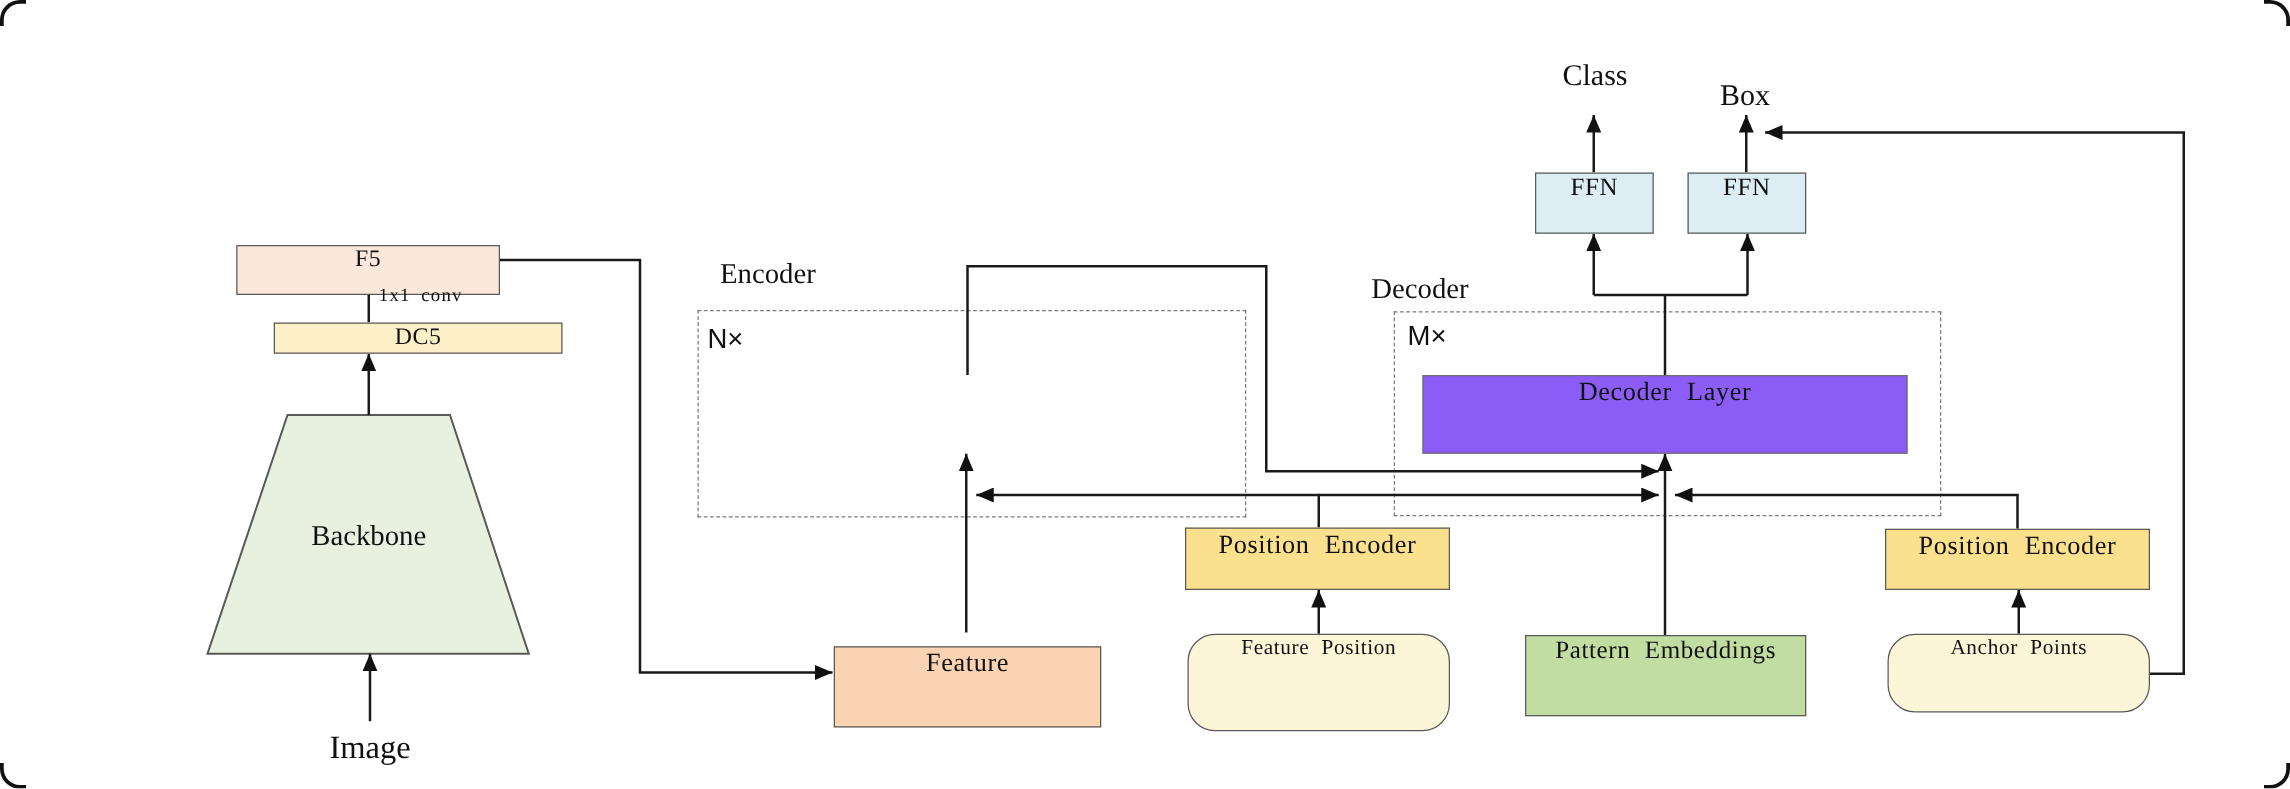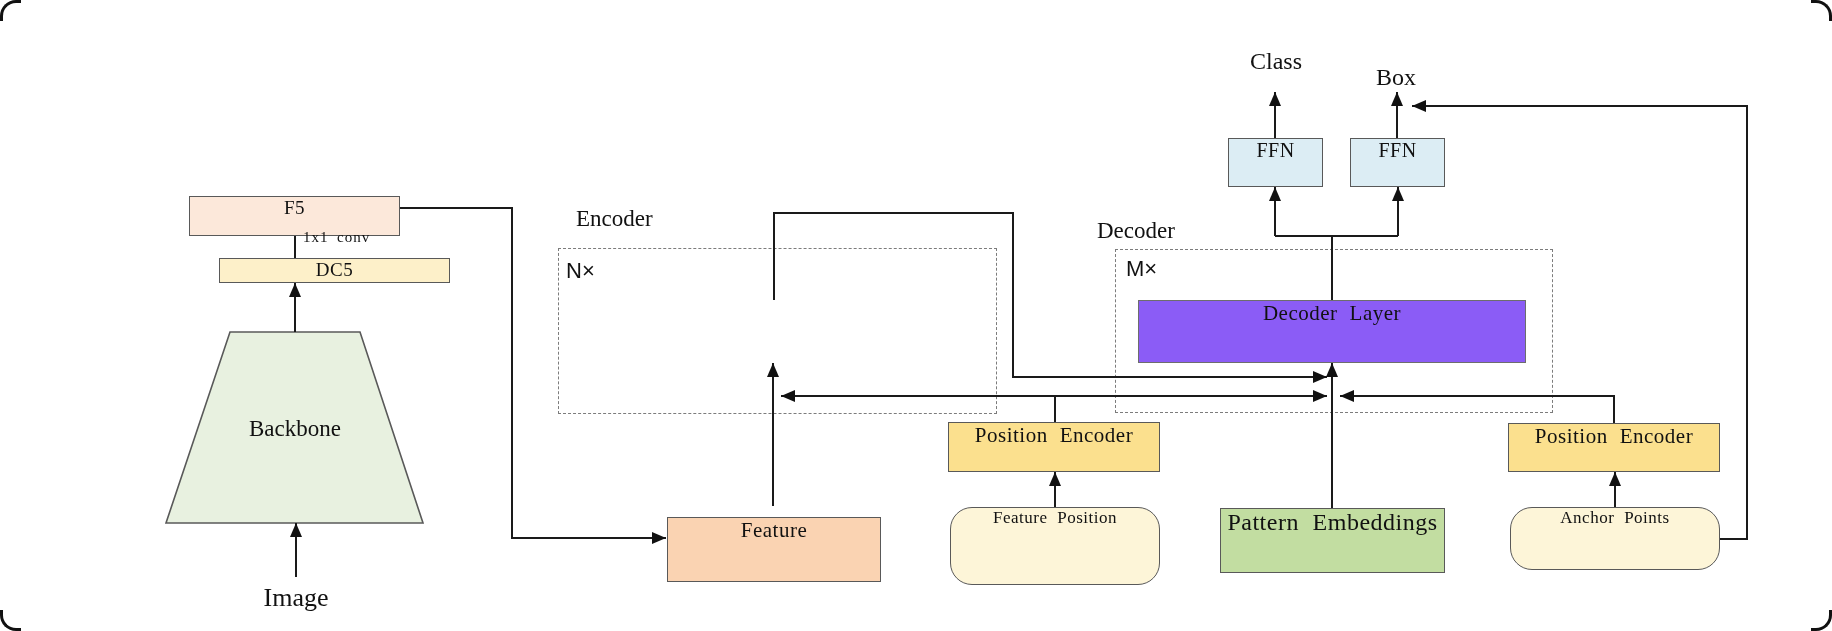--- a/index.html
+++ b/index.html
@@ -28,21 +28,21 @@
   .enc-dash{left:558px;top:248px;width:439px;height:166px;}
   .dec-dash{left:1115px;top:249px;width:438px;height:164px;}
   .enc-layer{left:580px;top:300px;width:388px;height:63px;background:#dedbe7;border-color:#6d6d6d;}
   .dec-layer{left:1138px;top:300px;width:388px;height:63px;background:#8b5cf6;border-color:#6d6d6d;}
   .ffn1{left:1228px;top:138px;width:95px;height:49px;background:#dcedf4;font-size:20px;}
   .ffn2{left:1350px;top:138px;width:95px;height:49px;background:#dcedf4;font-size:20px;}
   .pe1{left:948px;top:422px;width:212px;height:50px;background:#fbe08e;}
   .pe2{left:1508px;top:423px;width:212px;height:49px;background:#fbe08e;}
   .feature{left:667px;top:506px;width:214px;height:65px;background:#fad3b2;margin-top:11px;}
   .feature-pos{left:950px;top:507px;width:210px;height:78px;background:#fdf5d8;border-radius:22px;font-size:17px;}
-  .pattern{left:1220px;top:508px;width:225px;height:65px;background:#c2dda1;font-size:24px;}
+  .pattern{left:1220px;top:508px;width:225px;height:65px;background:#c2dda1;font-size:20px;}
   .anchor{left:1510px;top:507px;width:210px;height:63px;background:#fdf5d8;border-radius:22px;font-size:17px;}
 
   .lbl{position:absolute;z-index:4;white-space:nowrap;}
   .lbl.centered{transform:translateX(-50%);}
   .image-lbl{left:296px;top:583px;font-size:26px;}
   .backbone-lbl{left:295px;top:416px;font-size:23px;}
   .enc-title{left:543px;top:206px;font-size:23px;margin-left:33px;}
   .dec-title{left:1097px;top:218px;font-size:23px;text-align:right;}
   .nx{left:566px;top:258px;font-size:22px;font-family:"Liberation Sans","DejaVu Sans",sans-serif;}
   .mx{left:1126px;top:256px;font-size:22px;font-family:"Liberation Sans","DejaVu Sans",sans-serif;}

